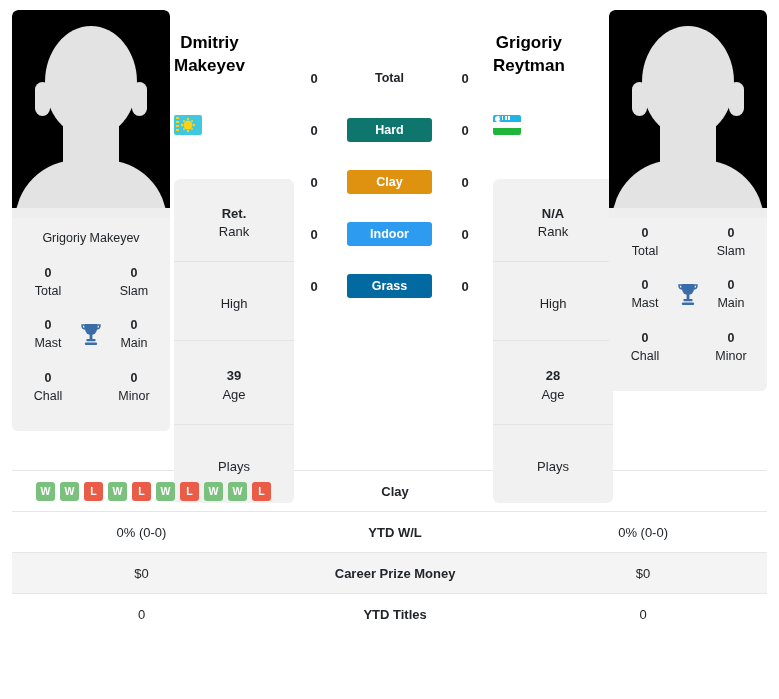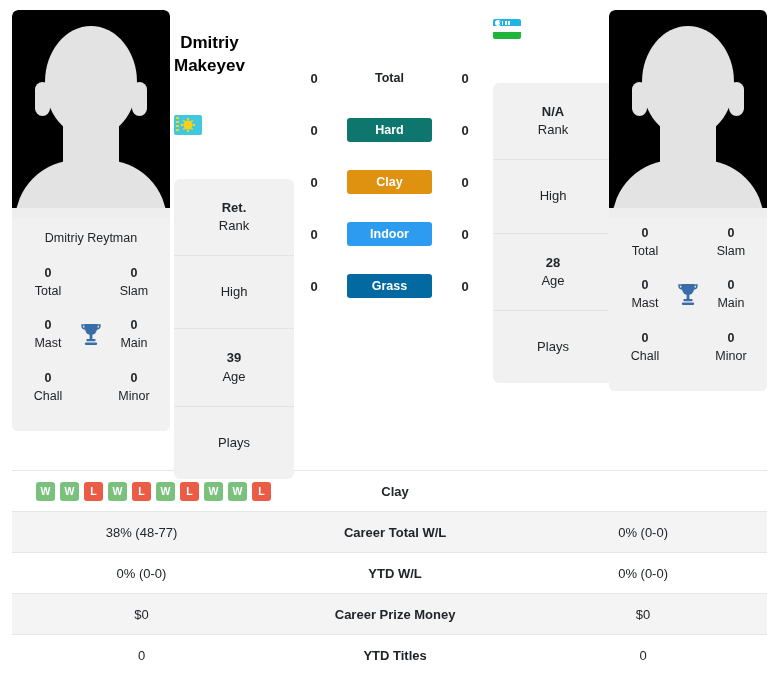--- a/index.html
+++ b/index.html
@@ -194,20 +194,21 @@
     margin-top: 16px;
     width: 120px;
     background: #f1f1f1;
     border-radius: 6px;
     overflow: hidden;
   }
   .info-cell {
     text-align: center;
     padding: 20px 4px;
     border-bottom: 1px solid #e4e4e4;
+    margin-top: 6px;
   }
   .info-cell:last-child { border-bottom: none; }
   .info-val { font-size: 13px; font-weight: bold; color: #212529; line-height: 1.4; }
   .info-lbl { font-size: 13px; color: #212529; line-height: 1.4; }
   .info-cell.single { padding: 27px 4px; }
 
   
   .center-col {
     flex: 1 1 auto;
     padding-top: 56px;
@@ -293,21 +294,21 @@
 
     <div class="player-card">
       <div class="photo">
         <div class="silhouette-head"></div>
         <div class="silhouette-ear-l"></div>
         <div class="silhouette-ear-r"></div>
         <div class="silhouette-neck"></div>
         <div class="silhouette-body"></div>
         <div class="photo-fade"></div>
       </div>
-      <div class="card-name">Dmitriy Reytman</div>
+      <div class="card-name">Grigoriy Makeyev</div>
       <div class="trophy-grid">
         <div class="trophy-row">
           <div class="trophy-cell">
             <div class="trophy-val">0</div>
             <div class="trophy-lbl">Total</div>
           </div>
           <div class="trophy-spacer"></div>
           <div class="trophy-cell">
             <div class="trophy-val">0</div>
             <div class="trophy-lbl">Slam</div>
@@ -396,20 +397,24 @@
         <div class="surface-num">0</div>
       </div>
       <div class="surface-row">
         <div class="surface-num">0</div>
         <div class="surface-pill" style="background:#0369a1">Grass</div>
         <div class="surface-num">0</div>
       </div>
     </div>
 
     <div class="name-col">
+      <div class="player-name">
+        <span>Grigoriy</span><br>
+        <span>Reytman</span>
+      </div>
       <div class="flag flag-uz">
         <div class="s1"></div>
         <div class="s2"></div>
         <div class="s3"></div>
         <div class="moon"></div>
         <div class="stars"></div>
       </div>
       <div class="info-card">
         <div class="info-cell">
           <div class="info-val">N/A</div>
@@ -500,25 +505,20 @@
               <div class="badge w">W</div>
               <div class="badge w">W</div>
               <div class="badge l">L</div>
             </div>
         </td>
         <td class="label">Clay</td>
         <td class="side">
           <div class="form-badges" id="right-form"></div>
         </td>
       </tr>
-      <tr class="alt">
-        <td class="side">38% (48-77)</td>
-        <td class="label">Career Total W/L</td>
-        <td class="side">0% (0-0)</td>
-      </tr>
       <tr>
         <td class="side">0% (0-0)</td>
         <td class="label">YTD W/L</td>
         <td class="side">0% (0-0)</td>
       </tr>
       <tr class="alt">
         <td class="side">$0</td>
         <td class="label">Career Prize Money</td>
         <td class="side">$0</td>
       </tr>

